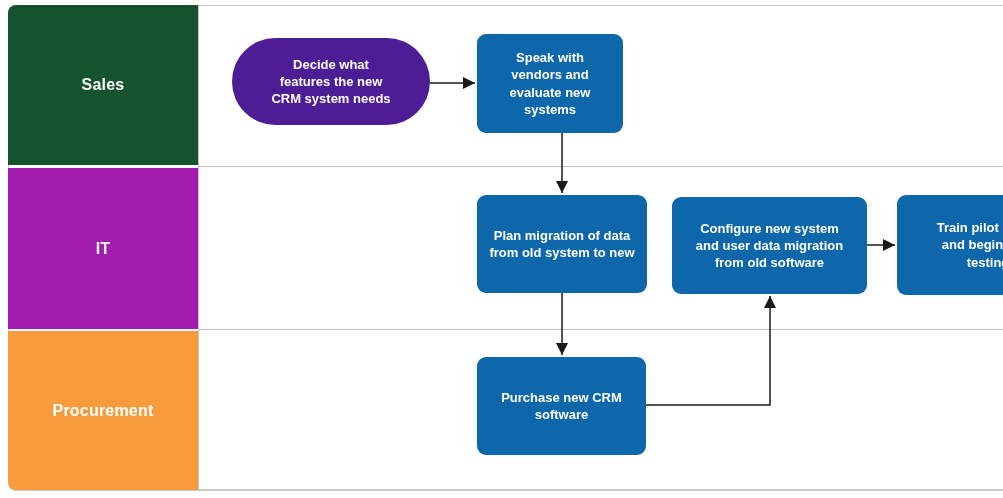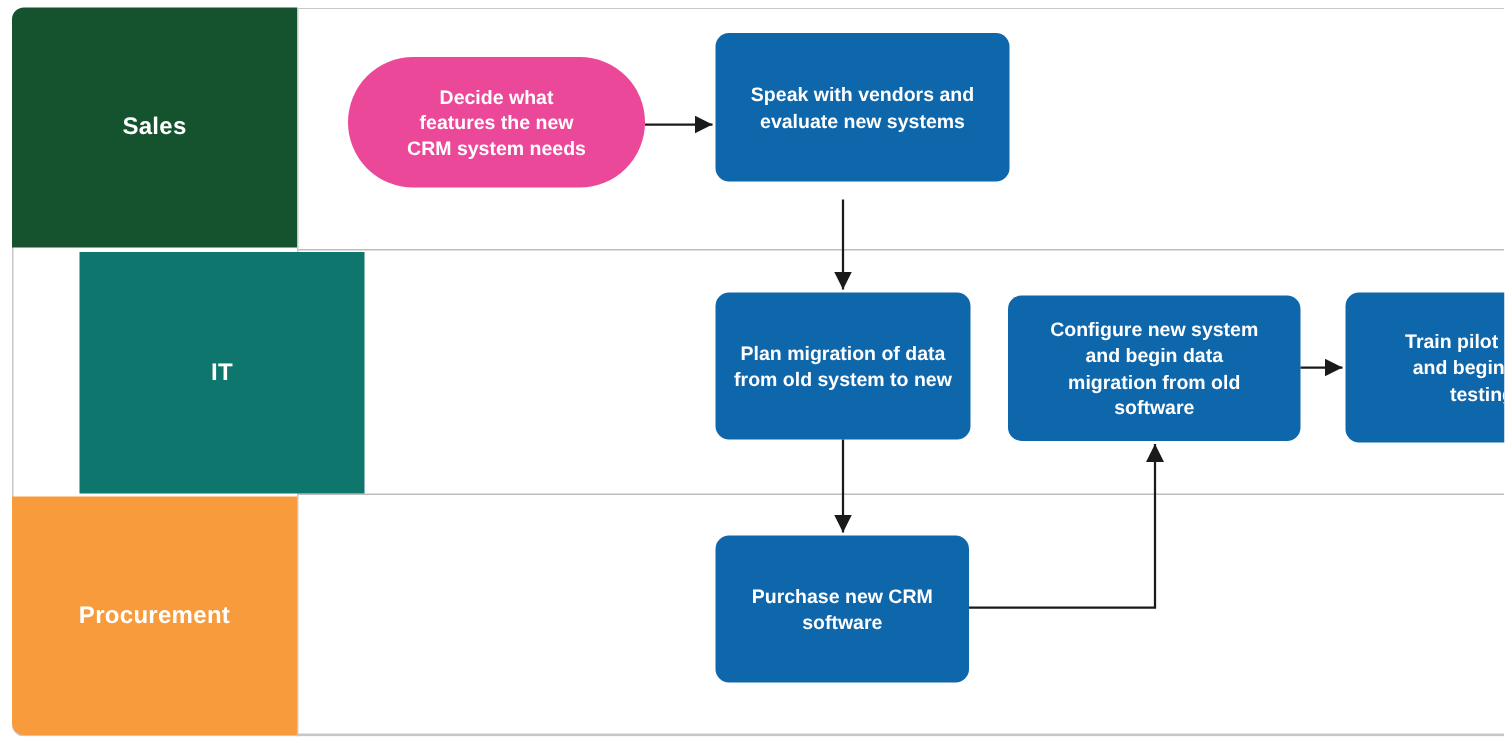--- a/index.html
+++ b/index.html
@@ -37,37 +37,37 @@
 
   
   .lane-hdr {
     position: absolute;
     left: 8px; width: 190px;
     display: flex; align-items: center; justify-content: center;
     color: #ffffff; font-weight: bold; font-size: 16px;
     letter-spacing: 0.2px;
   }
   .lane-hdr.sales       { top: 5px;   height: 160px; background: #14532d; border-radius: 8px 0 0 0; }
-  .lane-hdr.it          { top: 168px; height: 161px; background: #0f766e; margin-left: 45px; }
+  .lane-hdr.it          { top: 168px; height: 161px; background: #a21caf; }
   .lane-hdr.procurement { top: 331px; height: 159px; background: #f89b3c; border-radius: 0 0 0 8px; }
 
   
   .node {
     position: absolute;
     display: flex; align-items: center; justify-content: center;
     text-align: center;
     color: #ffffff; font-weight: bold; font-size: 13px; line-height: 1.32;
     border-radius: 9px;
     box-sizing: border-box;
   }
   .node.process { background: #0e66ab; }
-  .node.start   { background: #ec4899; }
+  .node.start   { background: #4c1d95; }
 
   .node.decide    { left: 232px; top: 38px;  width: 198px; height: 87px;  border-radius: 44px; padding: 0 35px; }
-  .node.vendors   { left: 477px; top: 22px;  width: 196px; height: 99px;  padding: 0 16px; }
+  .node.vendors   { left: 477px; top: 34px;  width: 146px; height: 99px;  padding: 0 16px; }
   .node.plan      { left: 477px; top: 195px; width: 170px; height: 98px;  padding: 0 12px; }
   .node.configure { left: 672px; top: 197px; width: 195px; height: 97px;  padding: 0 23px; }
   .node.train     { left: 897px; top: 195px; width: 182px; height: 100px; padding: 0 28px; }
   .node.purchase  { left: 477px; top: 357px; width: 169px; height: 98px;  padding: 0 20px; }
 
   
   svg.connectors {
     position: absolute; left: 0; top: 0;
     width: 1003px; height: 498px;
     pointer-events: none;
@@ -101,21 +101,21 @@
   <div class="node start decide">
     <span>Decide what features the new CRM system needs</span>
   </div>
   <div class="node process vendors">
     <span>Speak with vendors and evaluate new systems</span>
   </div>
   <div class="node process plan">
     <span>Plan migration of data from old system to new</span>
   </div>
   <div class="node process configure">
-    <span>Configure new system and begin data migration from old software</span>
+    <span>Configure new system and user data migration from old software</span>
   </div>
   <div class="node process train">
     <span>Train pilot group and begin user testing</span>
   </div>
   <div class="node process purchase">
     <span>Purchase new CRM software</span>
   </div>
 
   <svg class="connectors" viewBox="0 0 1003 498" xmlns="http://www.w3.org/2000/svg">
     <defs>

